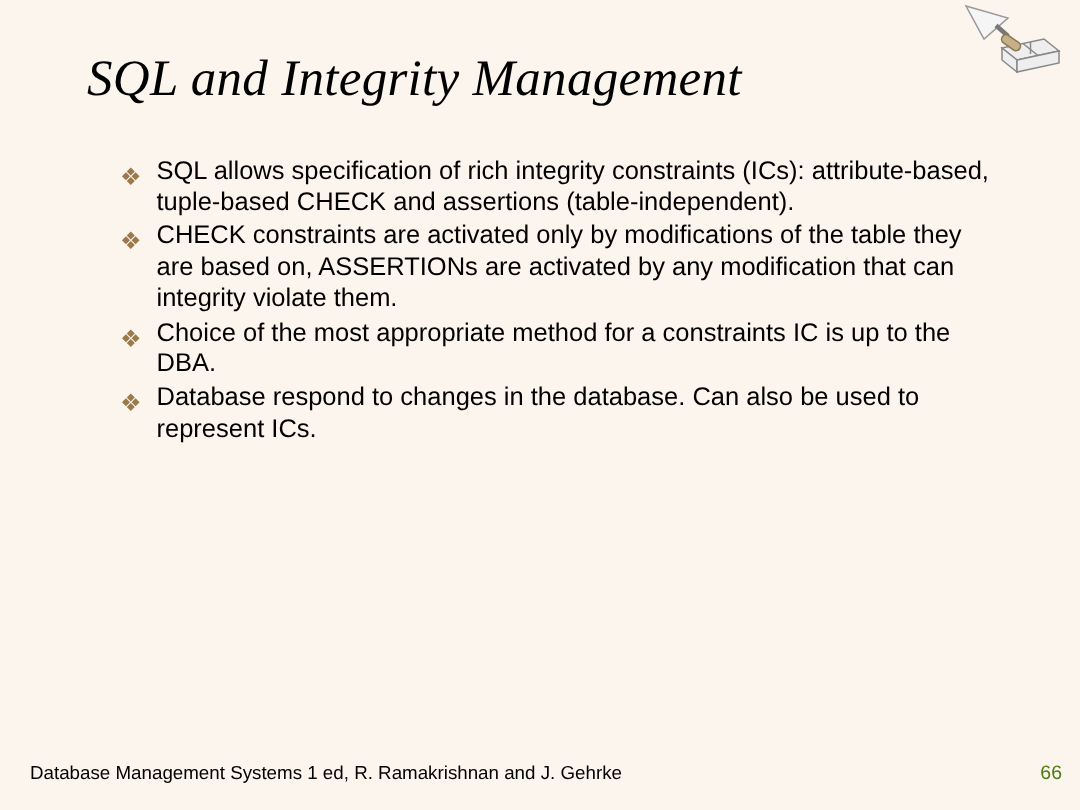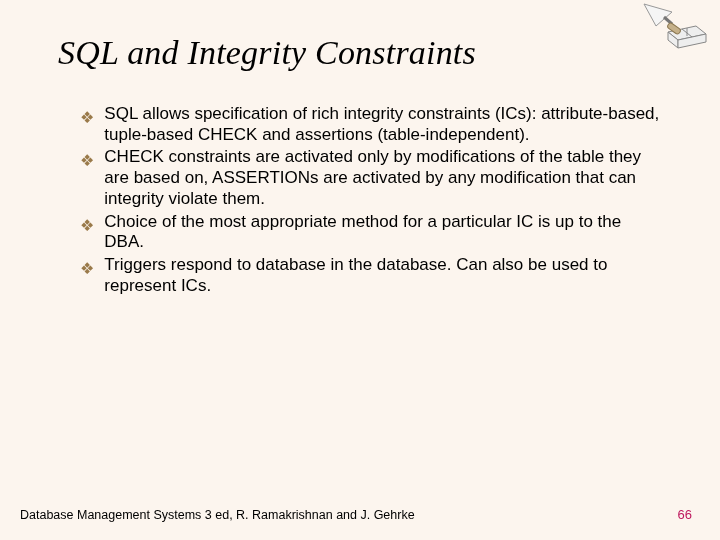--- a/index.html
+++ b/index.html
@@ -50,23 +50,23 @@
   }
   .footer-left {
     position: absolute;
     bottom: 18px;
     left: 20px;
     font-size: 12.5px;
   }
   .footer-right {
     position: absolute;
     bottom: 18px;
-    right: 28px;
+    right: 12px;
     font-size: 13px;
-    color: #be185d;
+    color: #4d7c0f;
   }
   .clipart {
     position: absolute;
     top: 2px;
     right: 12px;
     width: 70px;
     height: 50px;
   }
 </style>
 </head>
@@ -84,35 +84,35 @@
     </g>
 
     <polygon points="6,2 34,10 18,24" fill="#f5f5f5" stroke="#999" stroke-width="1"></polygon>
 
     <line x1="26" y1="15" x2="34" y2="22" stroke="#777" stroke-width="3"></line>
 
     <rect x="32" y="20" width="14" height="6" rx="3" transform="rotate(35 32 20)" fill="#c5b089" stroke="#8a764f"></rect>
   </svg>
 </div>
 
-<div class="title">SQL and Integrity Constraints</div>
+<div class="title">SQL and Integrity Management</div>
 
 <div class="content">
   <div class="item">
     <span class="bullet">❖</span>
     <span class="text">SQL allows specification of rich integrity constraints (ICs): attribute-based, tuple-based CHECK and assertions (table-independent).</span>
   </div>
   <div class="item">
     <span class="bullet">❖</span>
     <span class="text">CHECK constraints are activated only by modifications of the table they are based on, ASSERTIONs are activated by any modification that can integrity violate them.</span>
   </div>
   <div class="item">
     <span class="bullet">❖</span>
-    <span class="text">Choice of the most appropriate method for a particular IC is up to the DBA.</span>
+    <span class="text">Choice of the most appropriate method for a constraints IC is up to the DBA.</span>
   </div>
   <div class="item">
     <span class="bullet">❖</span>
-    <span class="text">Triggers respond to database in the database. Can also be used to represent ICs.</span>
+    <span class="text">Database respond to changes in the database. Can also be used to represent ICs.</span>
   </div>
 </div>
 
-<div class="footer-left">Database Management Systems 3 ed,  R. Ramakrishnan and J. Gehrke</div>
+<div class="footer-left">Database Management Systems 1 ed,  R. Ramakrishnan and J. Gehrke</div>
 <div class="footer-right">66</div>
 
 </body></html>

